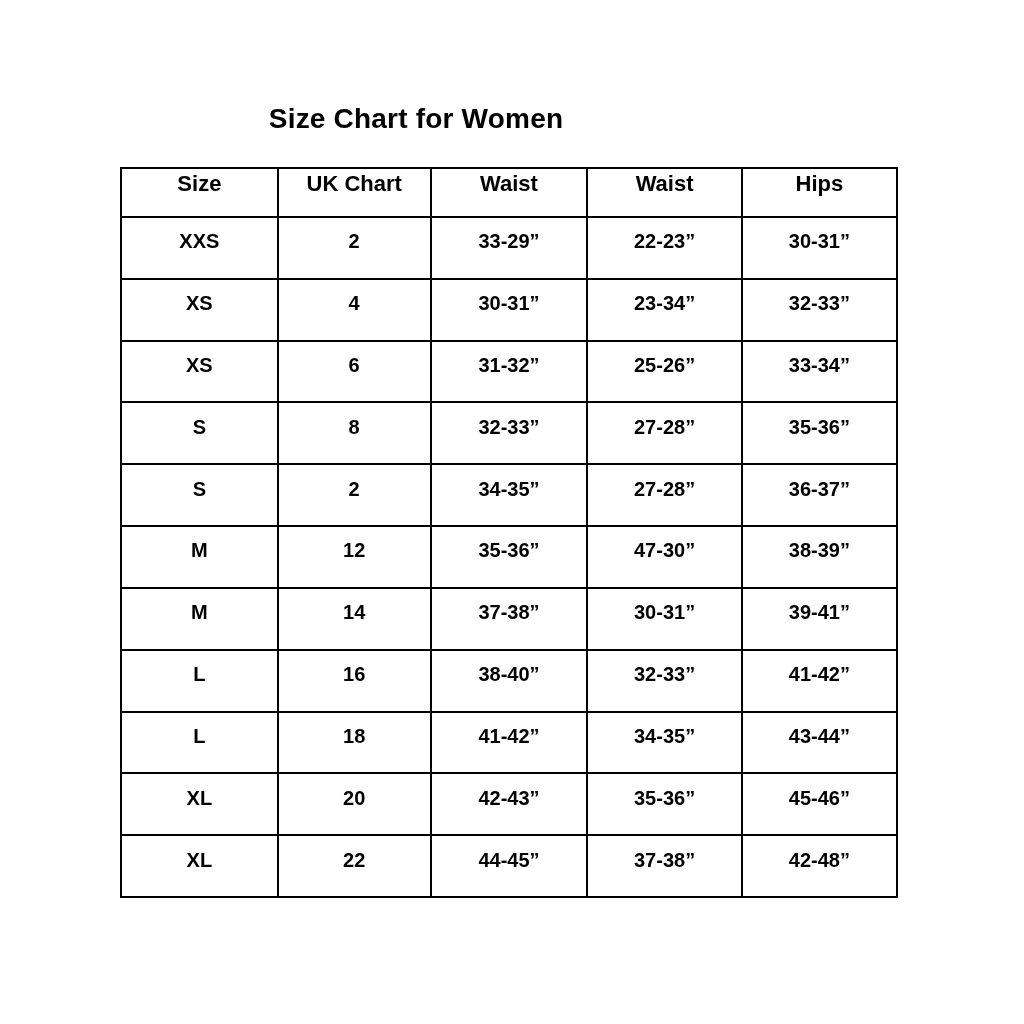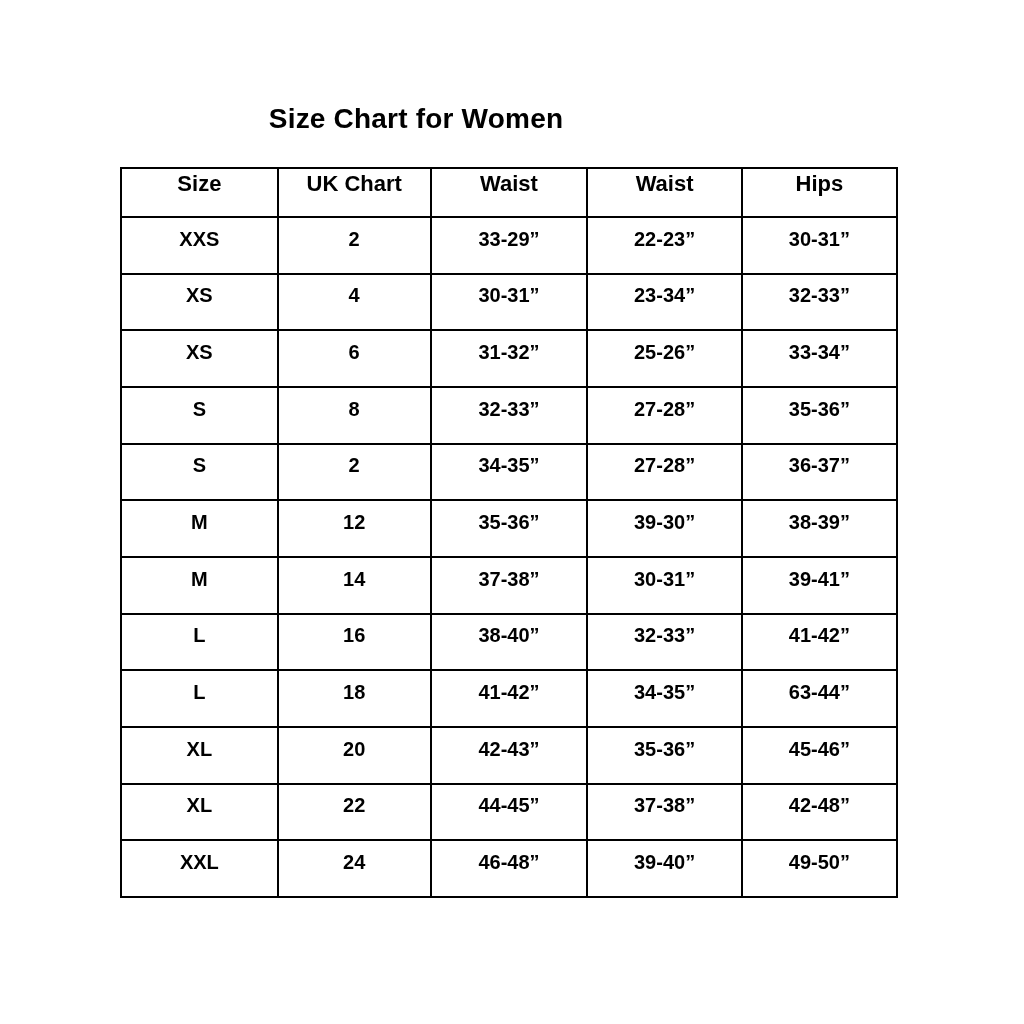--- a/index.html
+++ b/index.html
@@ -117,21 +117,21 @@
           <td>S</td>
           <td>2</td>
           <td>34-35”</td>
           <td>27-28”</td>
           <td>36-37”</td>
         </tr>
         <tr>
           <td>M</td>
           <td>12</td>
           <td>35-36”</td>
-          <td>39-30”</td>
+          <td>47-30”</td>
           <td>38-39”</td>
         </tr>
         <tr>
           <td>M</td>
           <td>14</td>
           <td>37-38”</td>
           <td>30-31”</td>
           <td>39-41”</td>
         </tr>
         <tr>
@@ -139,38 +139,31 @@
           <td>16</td>
           <td>38-40”</td>
           <td>32-33”</td>
           <td>41-42”</td>
         </tr>
         <tr>
           <td>L</td>
           <td>18</td>
           <td>41-42”</td>
           <td>34-35”</td>
-          <td>63-44”</td>
+          <td>43-44”</td>
         </tr>
         <tr>
           <td>XL</td>
           <td>20</td>
           <td>42-43”</td>
           <td>35-36”</td>
           <td>45-46”</td>
         </tr>
         <tr>
           <td>XL</td>
           <td>22</td>
           <td>44-45”</td>
           <td>37-38”</td>
           <td>42-48”</td>
         </tr>
-        <tr>
-          <td>XXL</td>
-          <td>24</td>
-          <td>46-48”</td>
-          <td>39-40”</td>
-          <td>49-50”</td>
-        </tr>
       </tbody>
   </table>
 </div>
 
 </body></html>

